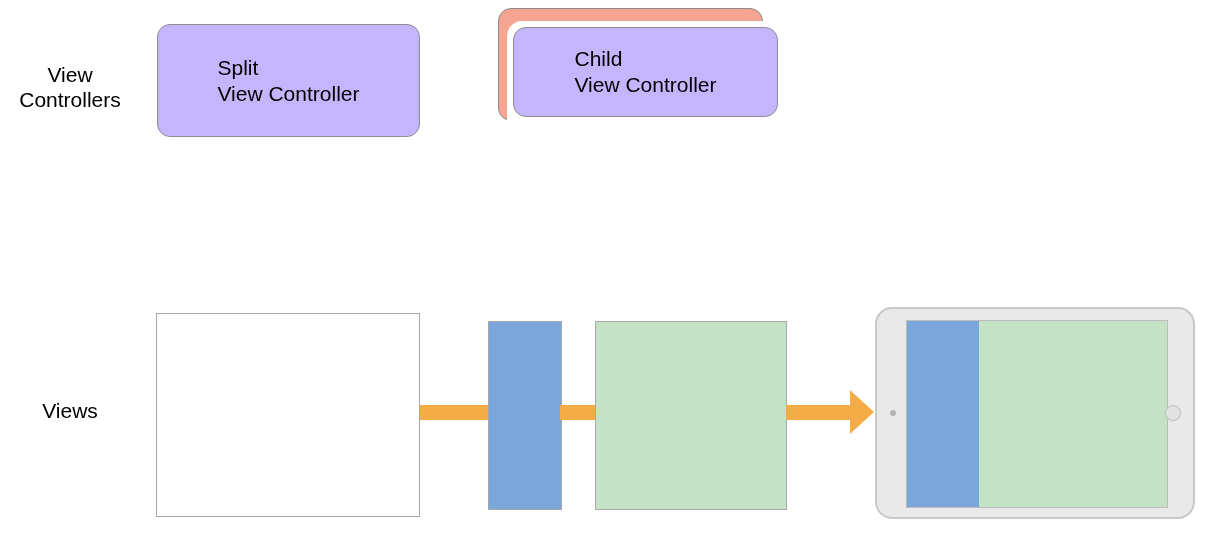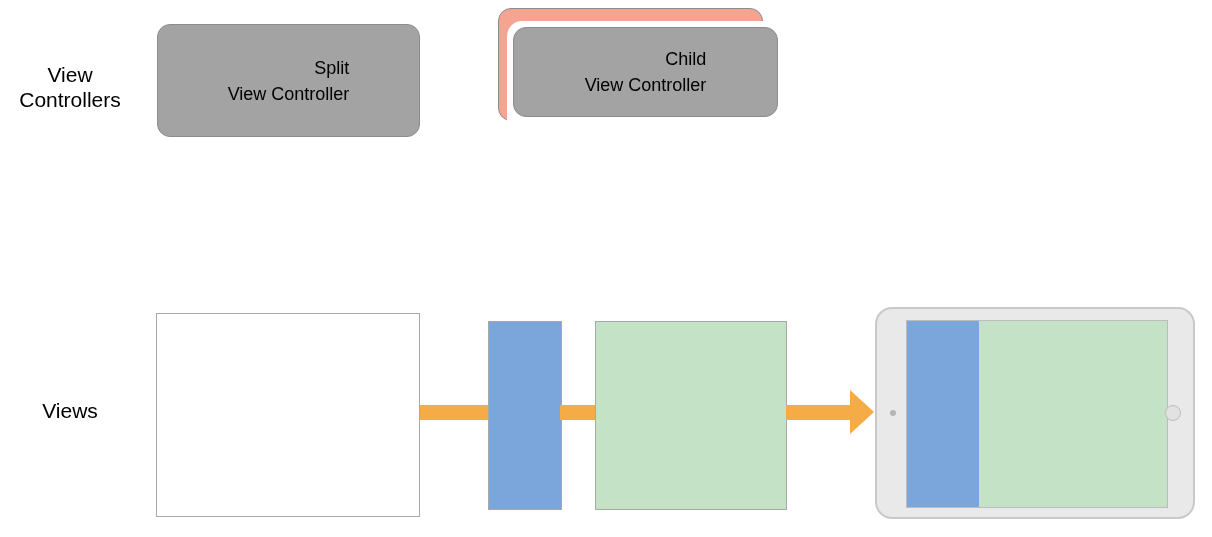--- a/index.html
+++ b/index.html
@@ -39,29 +39,29 @@
   }
   #label-views {
     left: 6px;
     top: 398px;
     width: 128px;
   }
 
   
   .vc-card {
     position: absolute;
-    background: #a3a3a3;
+    background: #c4b5fd;
     border: 1.6px solid #8c8c8c;
     border-radius: 13px;
     box-sizing: border-box;
     display: flex;
     align-items: center;
     justify-content: center;
-    text-align: right;
-    font-size: 18px;
+    text-align: left;
+    font-size: 21px;
     line-height: 26px;
     white-space: pre-line;
   }
 
   #card-split-vc {
     left: 157px;
     top: 24px;
     width: 263px;
     height: 113px;
   }

